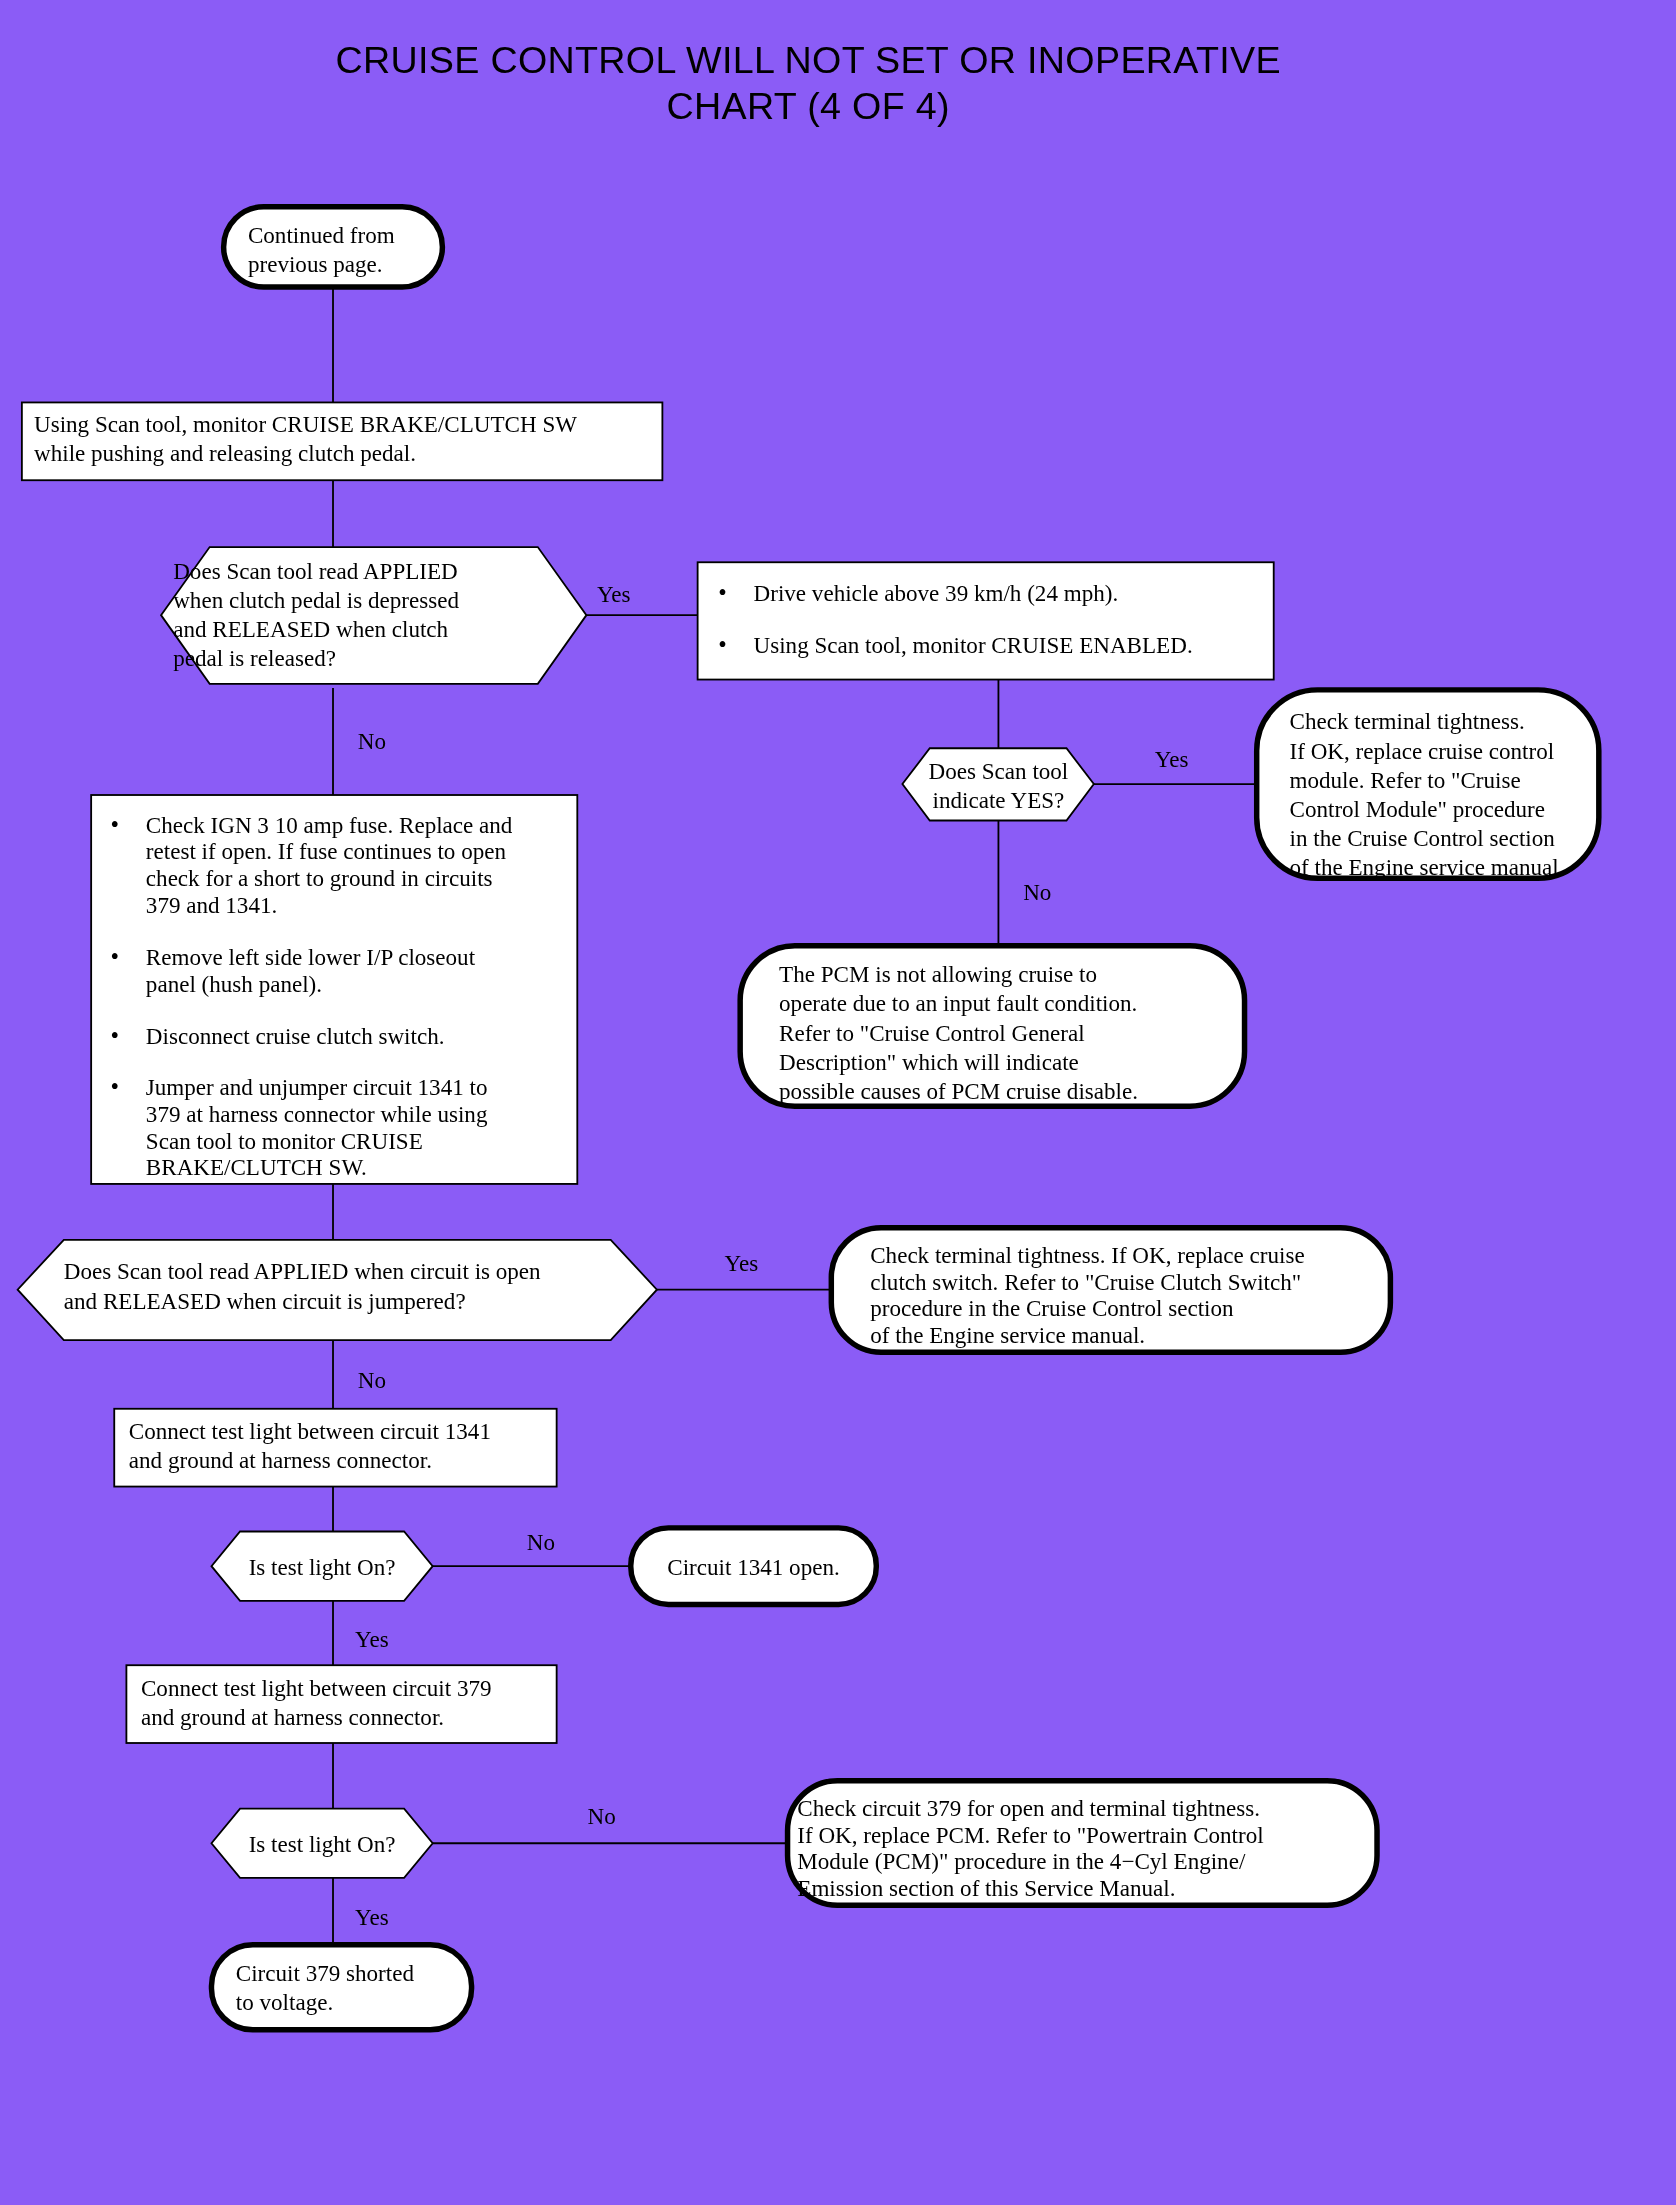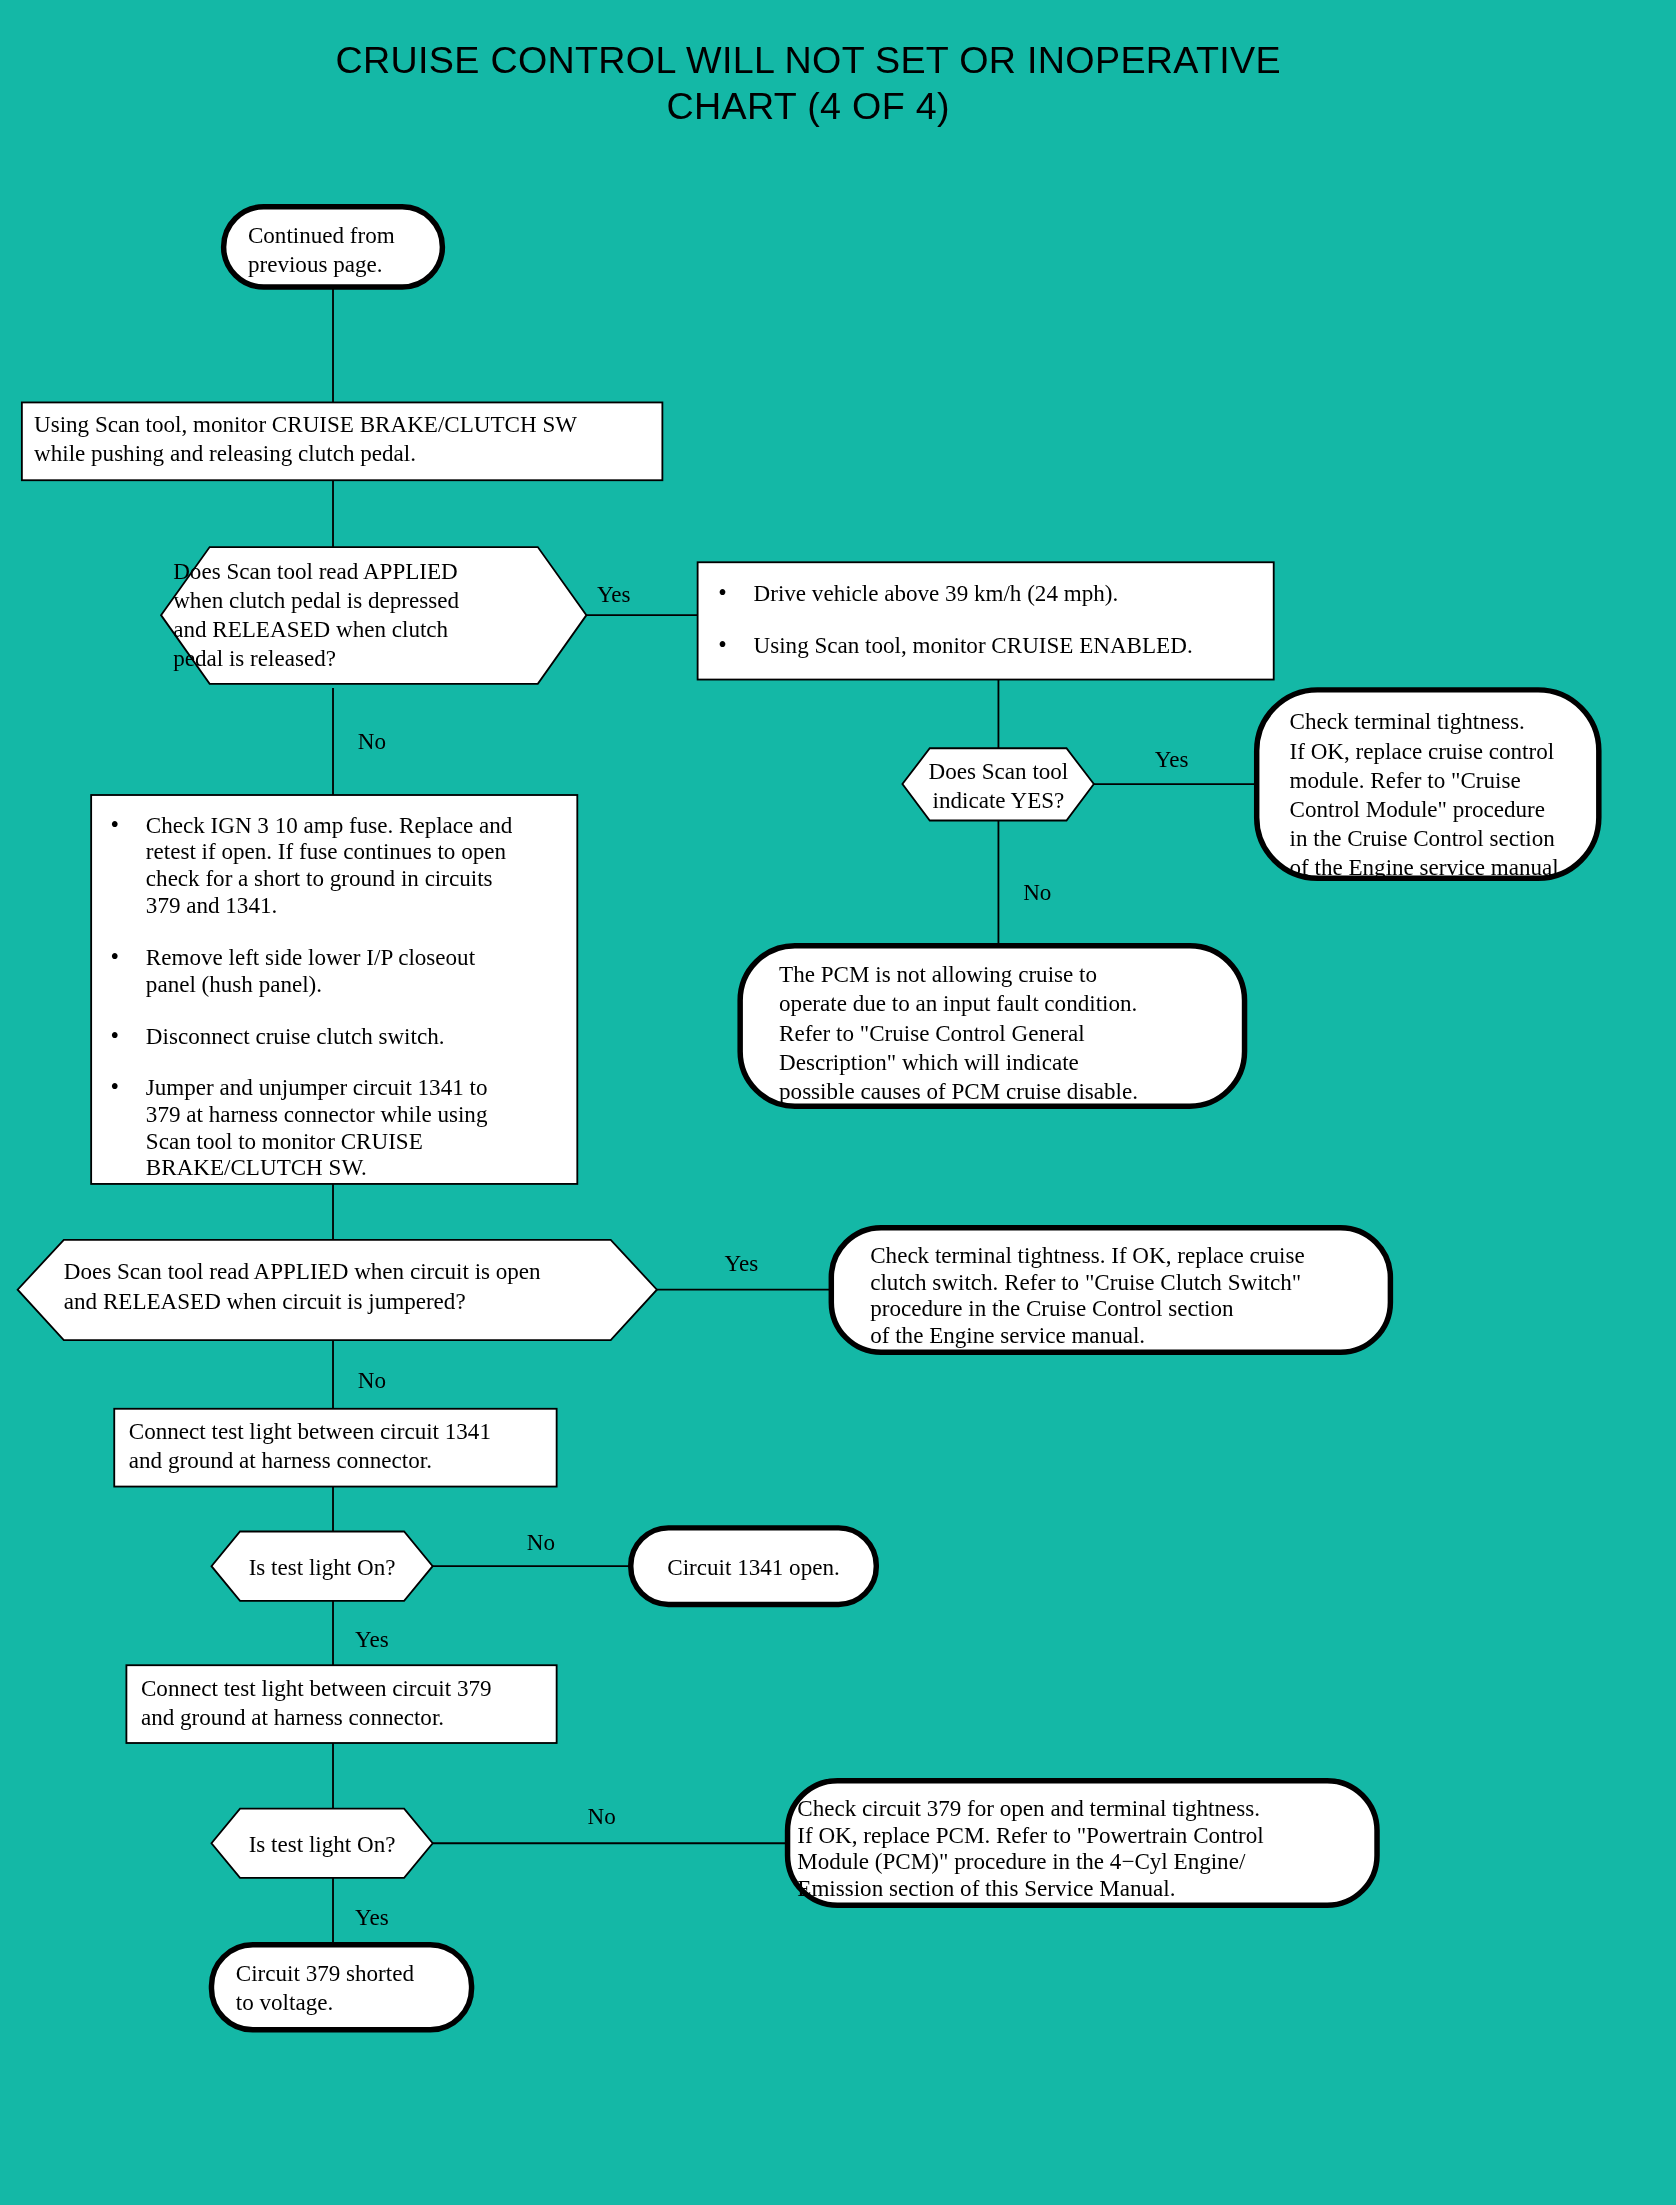--- a/index.html
+++ b/index.html
@@ -1,17 +1,17 @@
 <!DOCTYPE html>
 <html style="font-size:9.7px"><head>
 <meta charset="utf-8">
 <style>
   html,body{margin:0;padding:0;background:#ffffff;}
   body{width:1676px;height:2205px;position:relative;font-family:"Liberation Serif",serif;color:#000;}
-  #sheet{position:absolute;inset:0;background:#14b8a6;text-decoration:underline;}
+  #sheet{position:absolute;inset:0;background:#8b5cf6;text-decoration:underline;}
   svg{position:absolute;top:0;left:0;width:1676px;height:2205px;display:block;}
   .ttl{font-family:"Liberation Sans",sans-serif;font-size:62px;letter-spacing:.5px;}
   .bodytext{font-family:"Liberation Serif",serif;font-size:38px;}
   .lbl{font-family:"Liberation Serif",serif;font-size:38px;}
   .thin{stroke:#000;stroke-width:3;fill:#fff;}
   .thick{stroke:#000;stroke-width:9;fill:#fff;}
   .hex{stroke:#000;stroke-width:3;fill:#fff;}
   .conn{stroke:#000;stroke-width:3;fill:none;}
   .bullet{font-size:40px;}
 </style>

